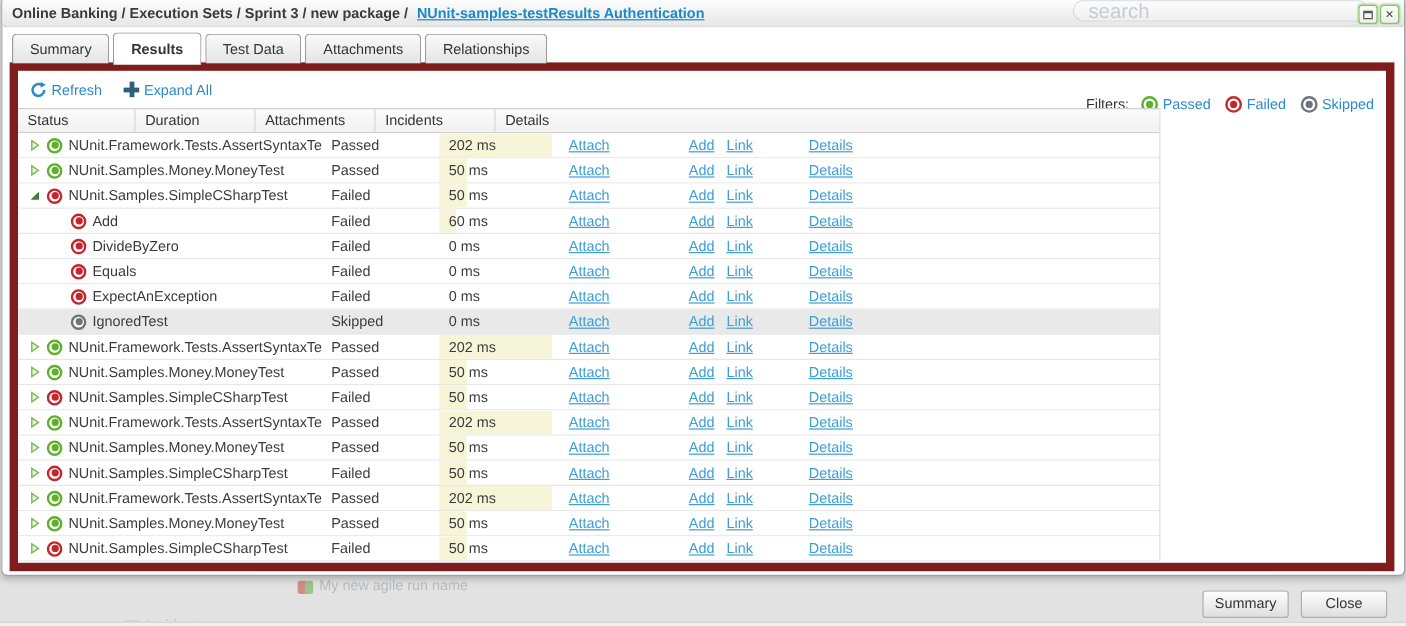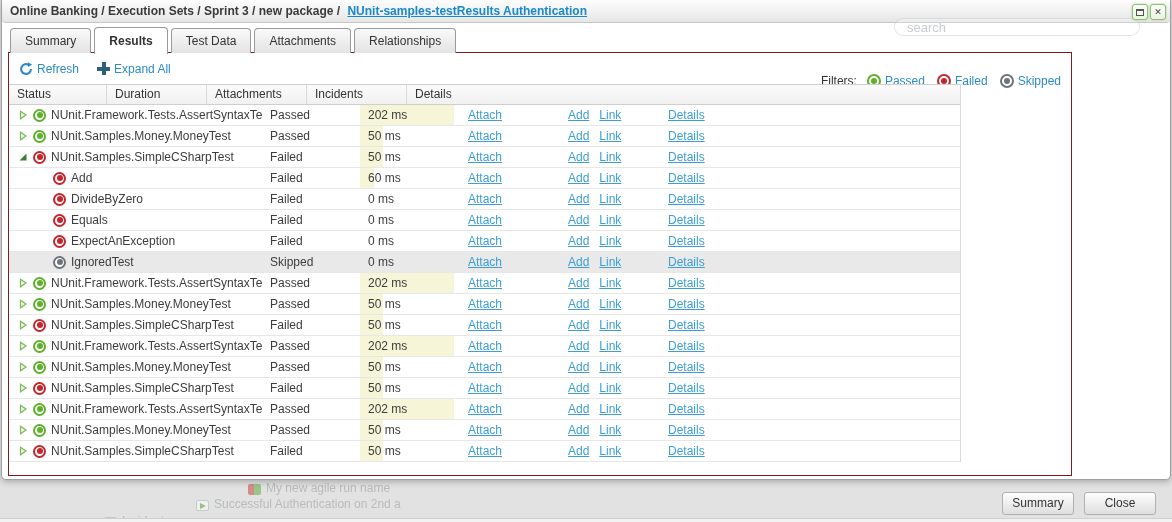--- a/index.html
+++ b/index.html
@@ -21,41 +21,41 @@
   .dialog { position:absolute; left:1px; top:0; width:1170px; height:480px;
     background:#fff; border:1px solid #a0a0a0; border-top:none;
     border-radius:0 0 5px 5px; box-shadow:0 2px 6px rgba(0,0,0,.25); }
 
   
   .titlebar { position:absolute; left:0; top:0; width:100%; height:23px;
     background:linear-gradient(#fdfdfd,#e6e6e6); border-bottom:1px solid #c6c6c6;
     border-radius:4px; display:flex; align-items:center; padding:0 8px; }
   .crumb { font-size:12px; font-weight:bold; color:#3a3a3a; white-space:nowrap; }
   .crumb a { color:#1889c9; text-decoration:underline; font-weight:bold; margin-left:4px; }
-  .search-ghost { position:absolute; left:892px; top:18px; width:246px; height:18px;
+  .search-ghost { position:absolute; left:892px; top:0; width:246px; height:18px;
     border:1px solid rgba(170,180,190,.35); border-radius:9px;
-    background:rgba(255,255,255,.22); color:#c7ccd1; font-size:13px;
+    background:rgba(255,255,255,.22); color:#c7ccd1; font-size:17px;
     line-height:17px; padding-left:12px; pointer-events:none; }
   .winbtns { position:absolute; right:4px; top:4px; display:flex; gap:2px; }
   .winbtn { width:16px; height:16px; border:1px solid #8fbf72; border-radius:3px;
     background:linear-gradient(#fbfdf9,#eaf2e4); box-shadow:0 0 2px rgba(130,190,100,.8);
     display:flex; align-items:center; justify-content:center; cursor:pointer;
     font-size:9px; color:#444; line-height:1; }
   .winbtn .maxglyph { width:8px; height:7px; border:1px solid #555; border-top:2px solid #555; }
 
   
   .tabbar { position:absolute; left:8px; top:27px; height:26px; display:flex; gap:3px; z-index:3; }
   .tab { height:25px; padding:0 14px; display:flex; align-items:center; font-size:12px; color:#333;
     background:linear-gradient(#fafafa,#e3e3e3); border:1px solid #9a9a9a; border-bottom:none;
     border-radius:4px 4px 0 0; cursor:pointer; position:relative; top:1px; }
   .tab.active { background:#fff; font-weight:bold; height:27px; top:0; z-index:4; }
 
   
-  .content { position:absolute; left:6px; top:52px; width:1064px; height:424px;
-    background:#fff; border:1px solid #7f1d1d; z-index:2; }
+  .content { position:absolute; left:6px; top:52px; width:1154px; height:424px;
+    background:#fff; border:7px solid #7f1d1d; z-index:2; }
 
   
   .toolbar { height:31px; display:flex; align-items:center; padding:0 10px; }
   .tool-link { display:flex; align-items:center; gap:4px; color:#2d8bc9; font-size:12px; cursor:pointer; margin-right:18px; }
   .plus-ico { position:relative; width:13px; height:13px; display:inline-block; }
   .plus-ico::before { content:""; position:absolute; left:4.5px; top:0; width:4px; height:13px; background:#2e5f7d; }
   .plus-ico::after  { content:""; position:absolute; left:0; top:4.5px; width:13px; height:4px; background:#2e5f7d; }
   .spacer { flex:1; }
   .filters { display:flex; align-items:center; gap:10px; font-size:12px;margin-top:24px; }
   .filters-label { color:#333; }
@@ -95,24 +95,20 @@
 </style>
 </head>
 <body>
 
 <div class="stage">
 
   <div class="bg-strip"></div>
   <div class="bg-item" style="left:248px; top:481px;">
     <span class="bg-ico ff"></span>
     <span>My new agile run name</span>
-  </div>
-  <div class="bg-item" style="left:196px; top:497px;">
-    <span class="bg-ico play"></span>
-    <span>Successful Authentication on 2nd a</span>
   </div>
   <div class="bg-item" style="left:104px; top:514px;">
     <span class="bg-ico folder"></span>
     <span>Incidents</span>
   </div>
   <div class="bg-strip-bottom"></div>
 
   <button class="btn" style="left:1002px; top:492px;">Summary</button>
   <button class="btn" style="left:1084px; top:492px;">Close</button>
 

